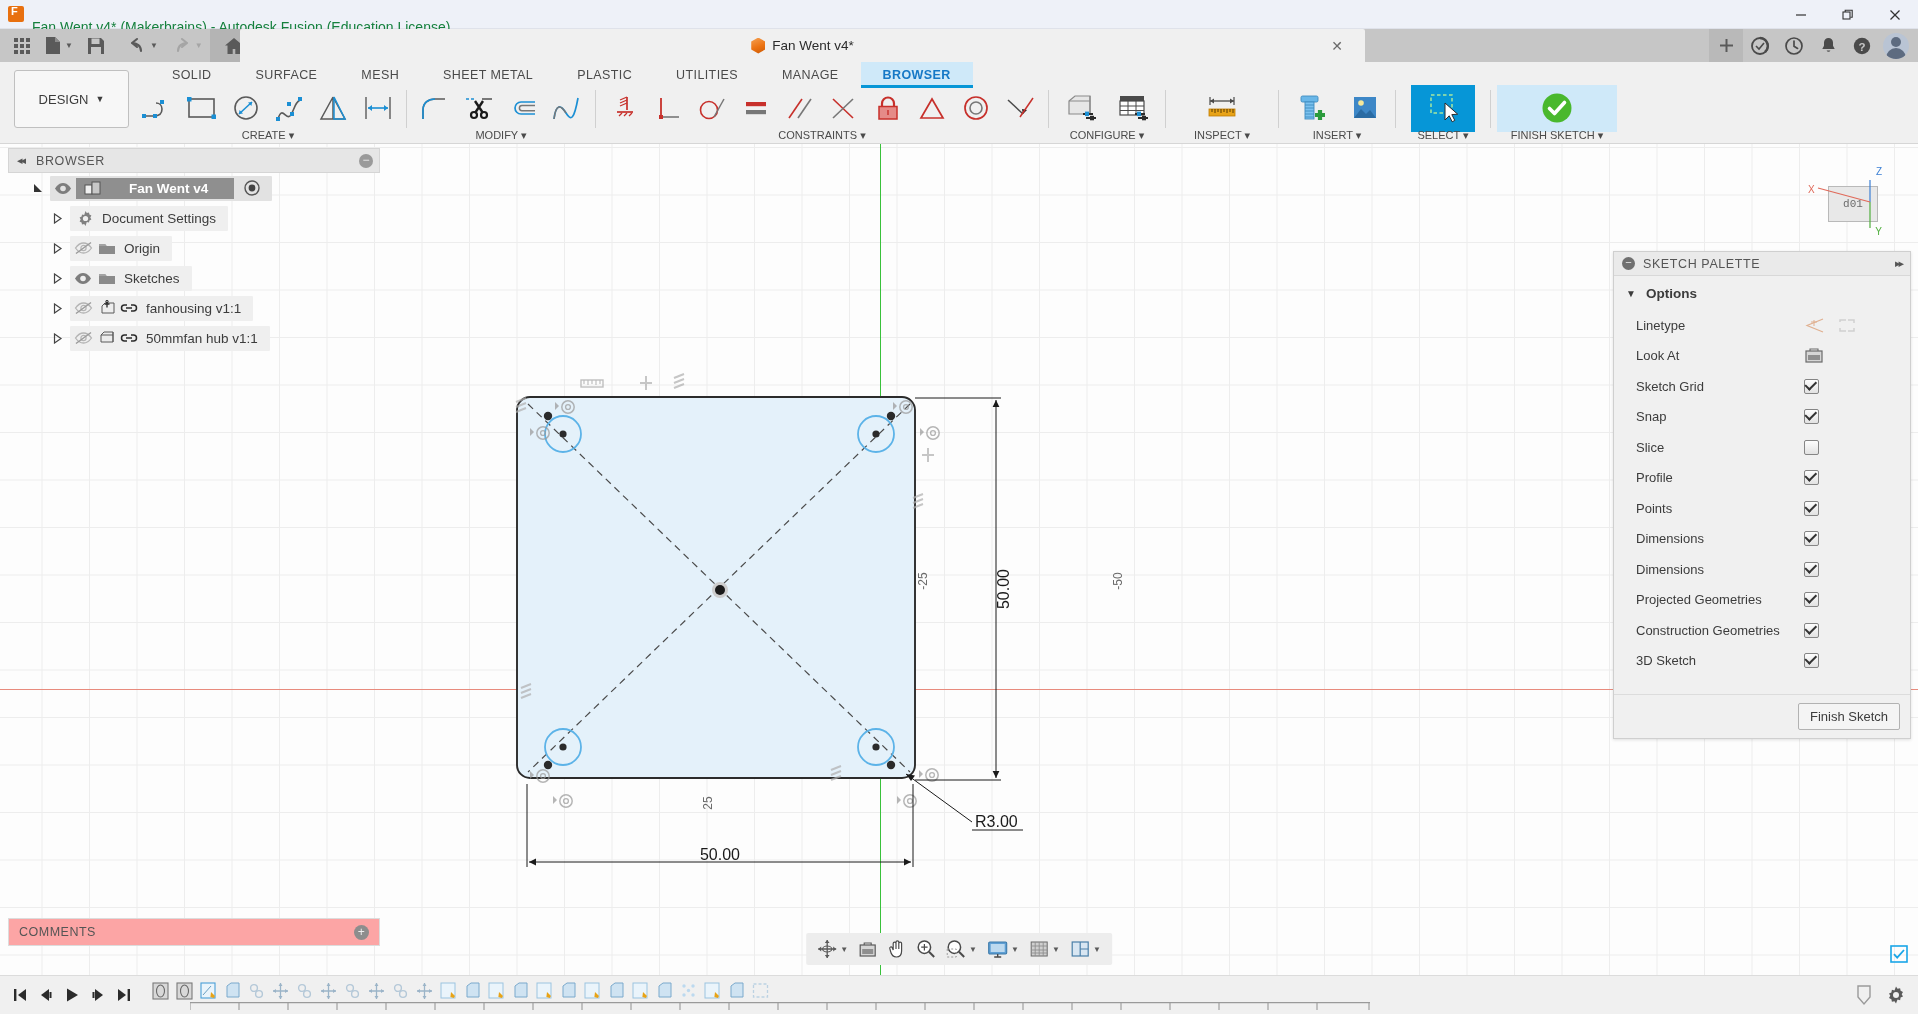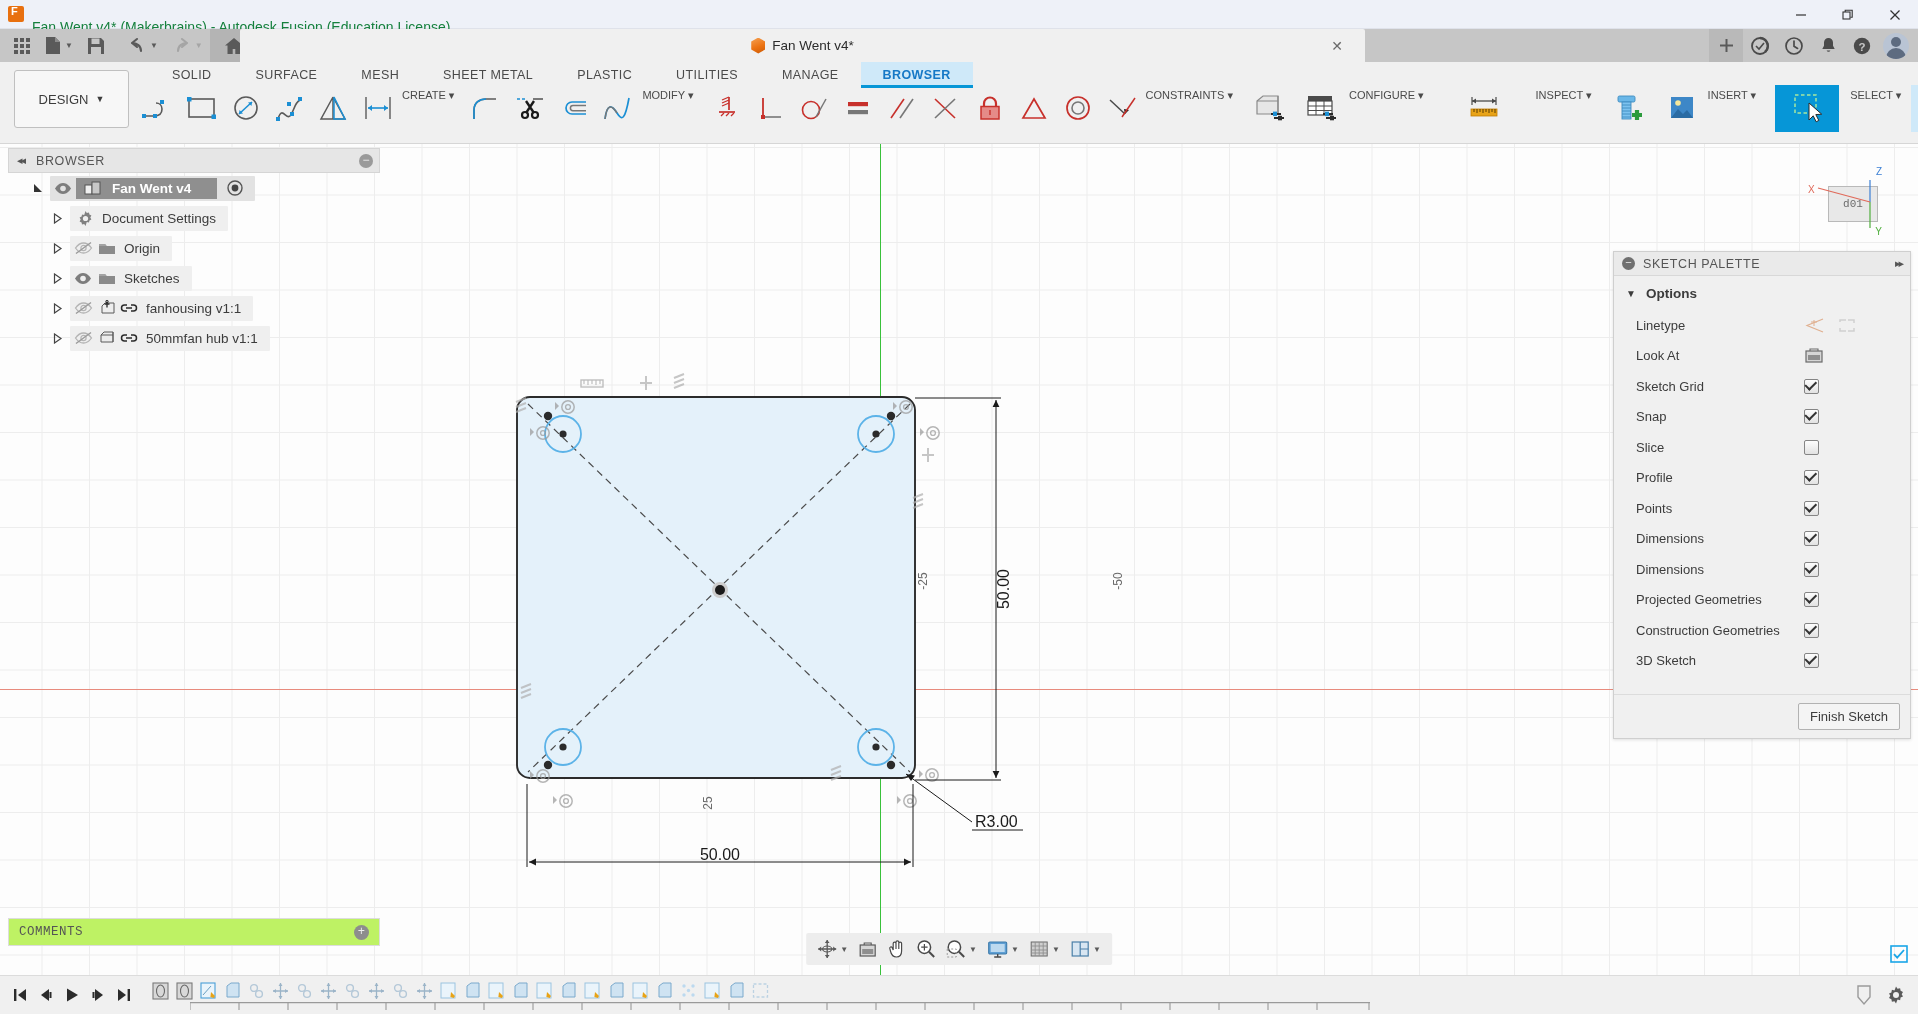--- a/index.html
+++ b/index.html
@@ -82,21 +82,21 @@
     display: flex; align-items: center; justify-content: center;
     font-size: 13px; color: #3c3c3c;
   }
   #tabs { position: absolute; top: 0; left: 150px; height: 26px; display: flex; align-items: center; }
   .tab {
     font-size: 12.5px; color: #4a4a4a; letter-spacing: .4px;
     padding: 0 22px; height: 26px; line-height: 26px; white-space: nowrap;
   }
   .tab.active { color: #1678c6; background: #cfe9f9; font-weight: bold; border-bottom: 3px solid #0696d7; }
   #panels { position: absolute; top: 26px; left: 0; right: 0; height: 56px; display: flex; align-items: flex-start; }
-  .panel { display: flex; flex-direction: row; height: 56px; position: relative; }
+  .panel { display: flex; flex-direction: column; height: 56px; position: relative; }
   .panel-row { display: flex; align-items: center; height: 40px; padding: 0 2px; }
   .panel-label {
     font-size: 11px; color: #4a4a4a; text-align: center; height: 16px; line-height: 14px;
     white-space: nowrap;
   }
   .panel-sep { width: 1px; background: #d0d0d0; height: 38px; margin: 2px 4px 0 4px; }
   .tool {
     width: 44px; height: 40px; display: flex; align-items: center; justify-content: center;
   }
   .tool.wide { width: 52px; }
@@ -131,29 +131,29 @@
   #browser-title { font-size: 12.5px; color: #555; letter-spacing: .6px; }
   #browser-collapse {
     margin-left: auto; margin-right: 6px; width: 14px; height: 14px; border-radius: 50%;
     background: #9a9a9a; color: #e6e6e6; font-size: 12px; line-height: 12px; text-align: center;
   }
   .tree-row { display: flex; align-items: center; height: 30px; font-size: 13.5px; color: #3c3c3c; }
   .tw { width: 24px; display: flex; align-items: center; justify-content: center; flex: 0 0 auto; }
   .eye { width: 26px; display:flex; align-items:center; justify-content:center; flex:0 0 auto; }
   .itemchip { background: #efefef; display: flex; align-items: center; height: 25px; padding-right: 12px; border-radius: 1px; }
   .itemchip.root { background: #e2e2e2; }
-  .namechip { background: #8f8f8f; color: #fff; font-weight: bold; padding: 3px 26px 3px 6px; display:flex; align-items:center; gap: 8px; }
+  .namechip { background: #8f8f8f; color: #fff; font-weight: bold; padding: 3px 26px 3px 6px; display:flex; align-items:center; gap: 25px; }
   .ficon { width: 22px; display:flex; align-items:center; justify-content:center; flex:0 0 auto; }
   .label { padding-left: 6px; white-space: nowrap; }
 
   #comments {
     position: absolute; left: 8px; bottom: 29px; width: 372px; height: 28px;
-    background: #bef264; border: 1px solid #dcdcdc;
+    background: #fca5a5; border: 1px solid #dcdcdc;
     display: flex; align-items: center; padding: 0 10px;
-    font-size: 12.5px; color: #555; letter-spacing: .5px; font-family: Liberation Mono, monospace;
+    font-size: 12.5px; color: #555; letter-spacing: .5px;
   }
   #comments .plus {
     margin-left: auto; width: 15px; height: 15px; border-radius: 50%; background: #8d8d8d;
     color: #ededed; font-size: 12px; line-height: 14px; text-align: center;
   }
 
   
   #palette {
     position: absolute; right: 7px; top: 107px; width: 298px;
     background: #f0f0f0; border: 1px solid #cfcfcf;

